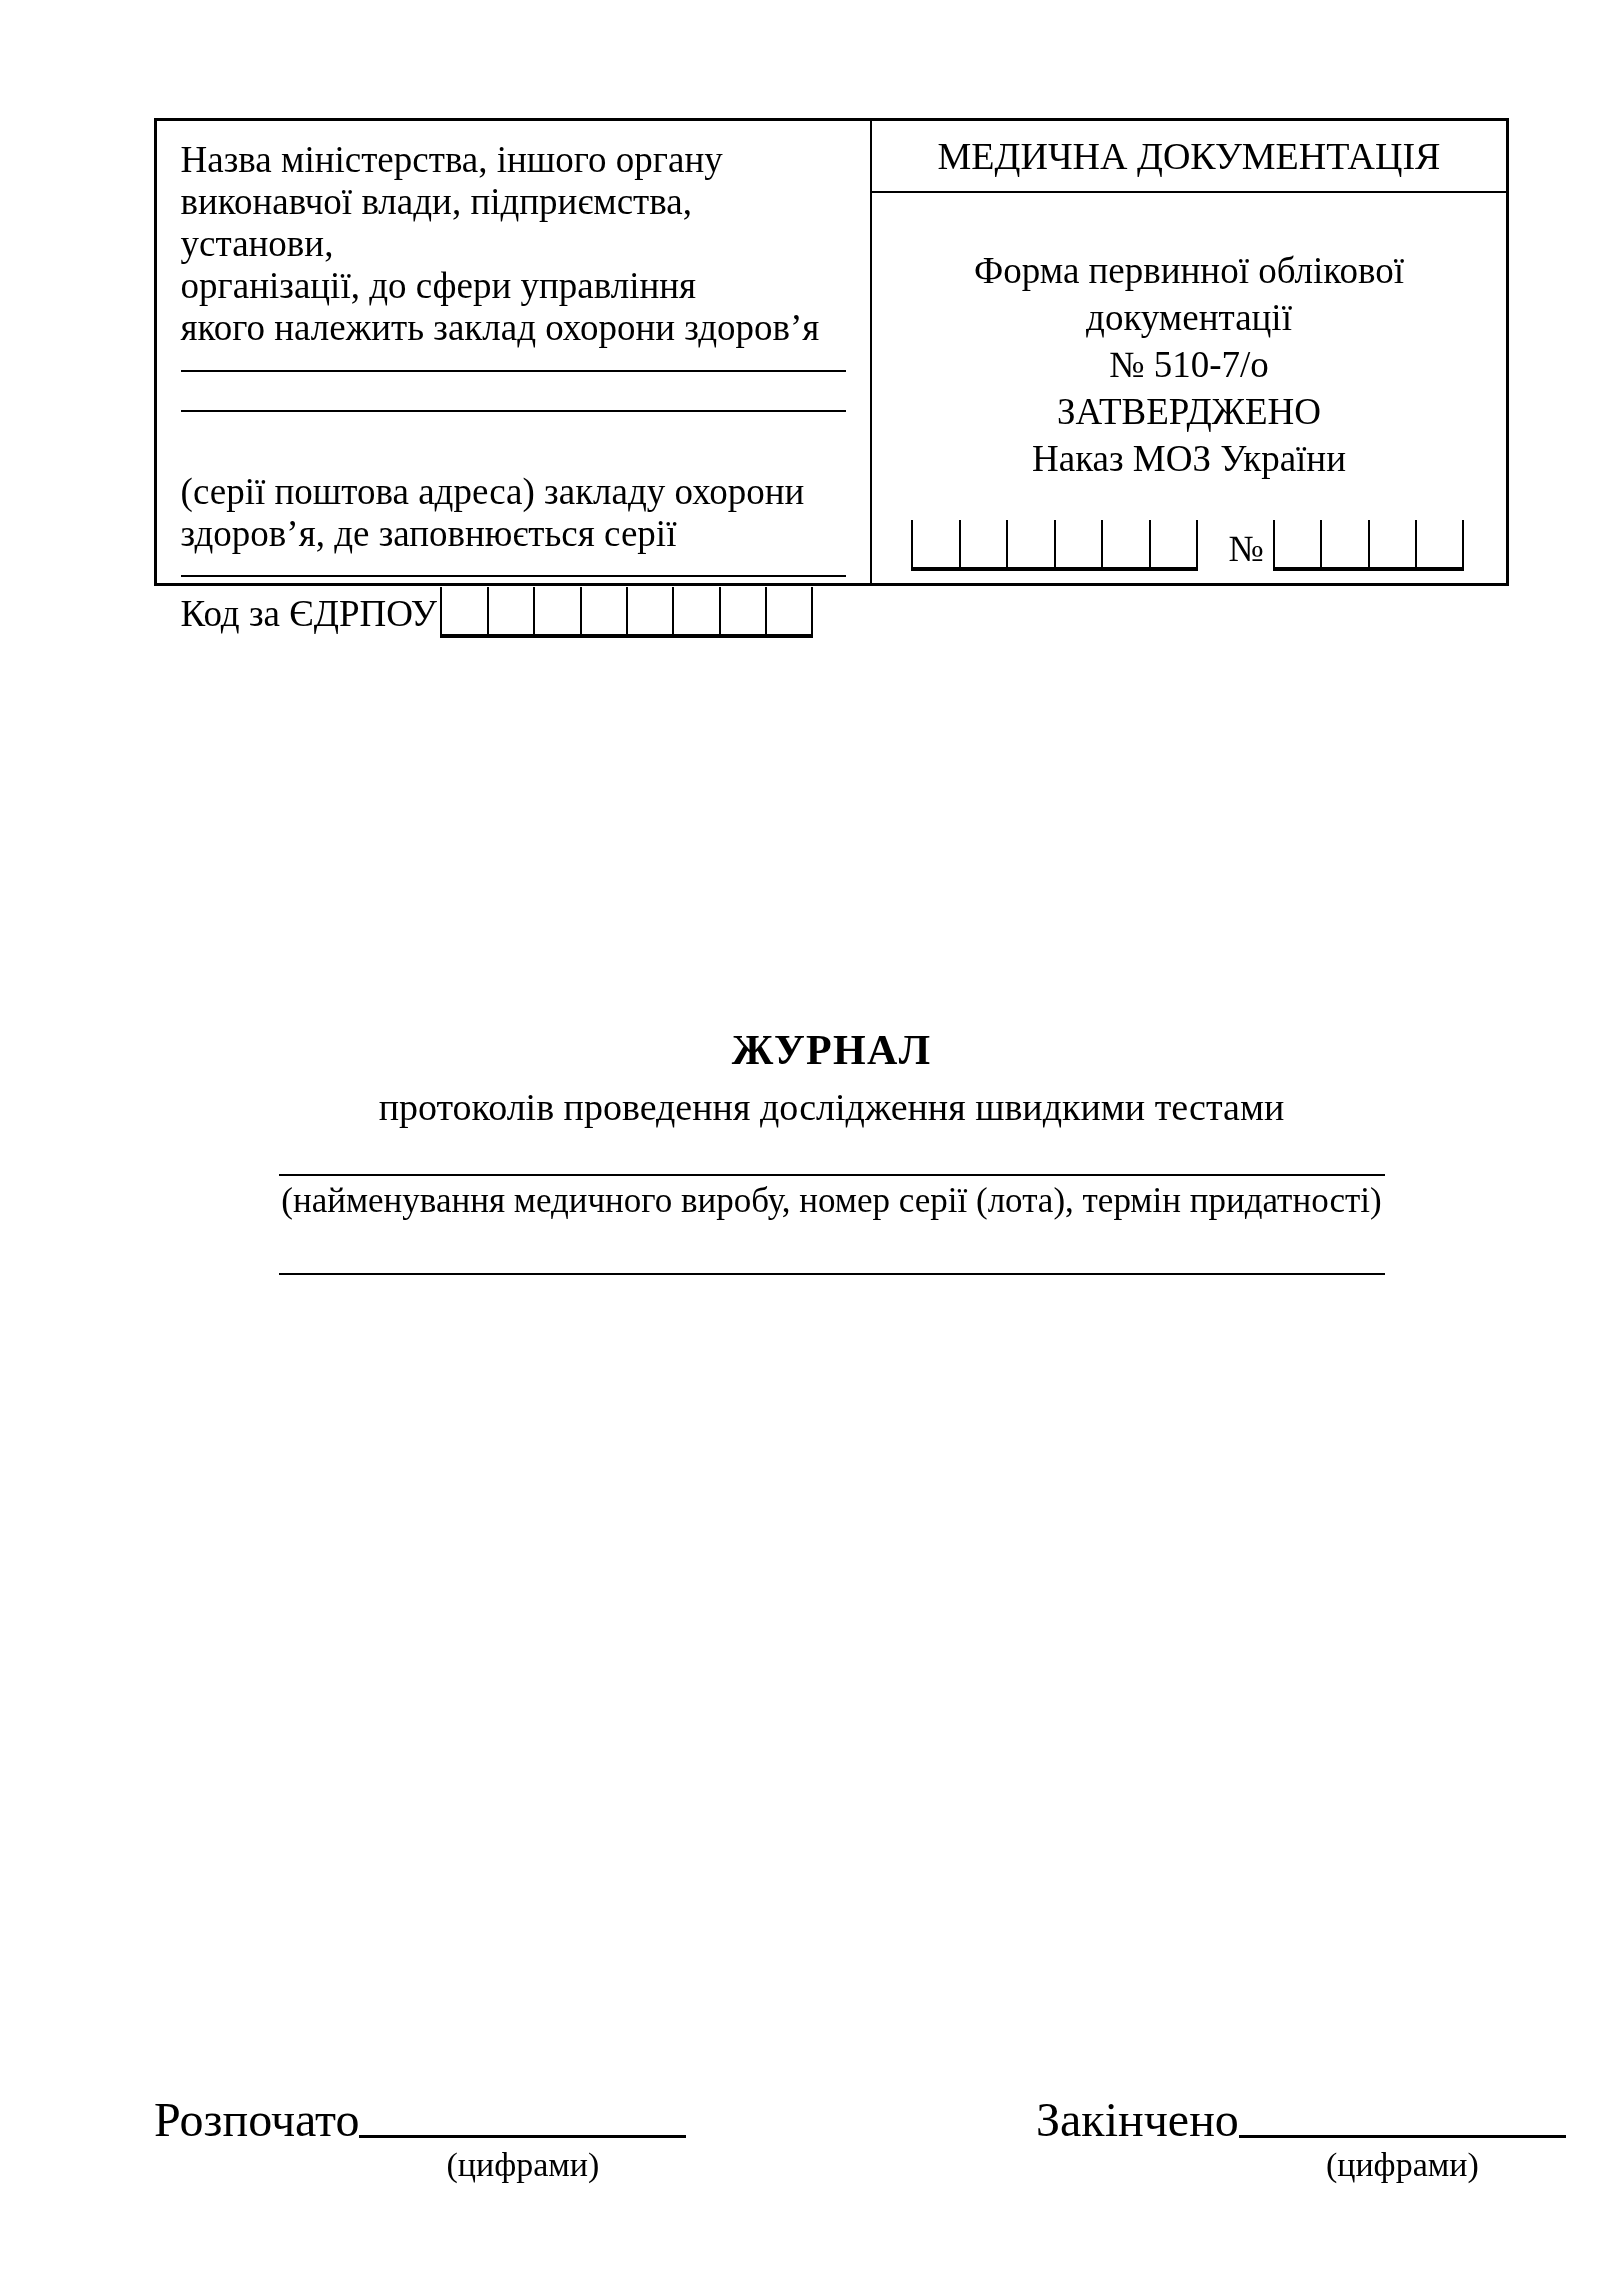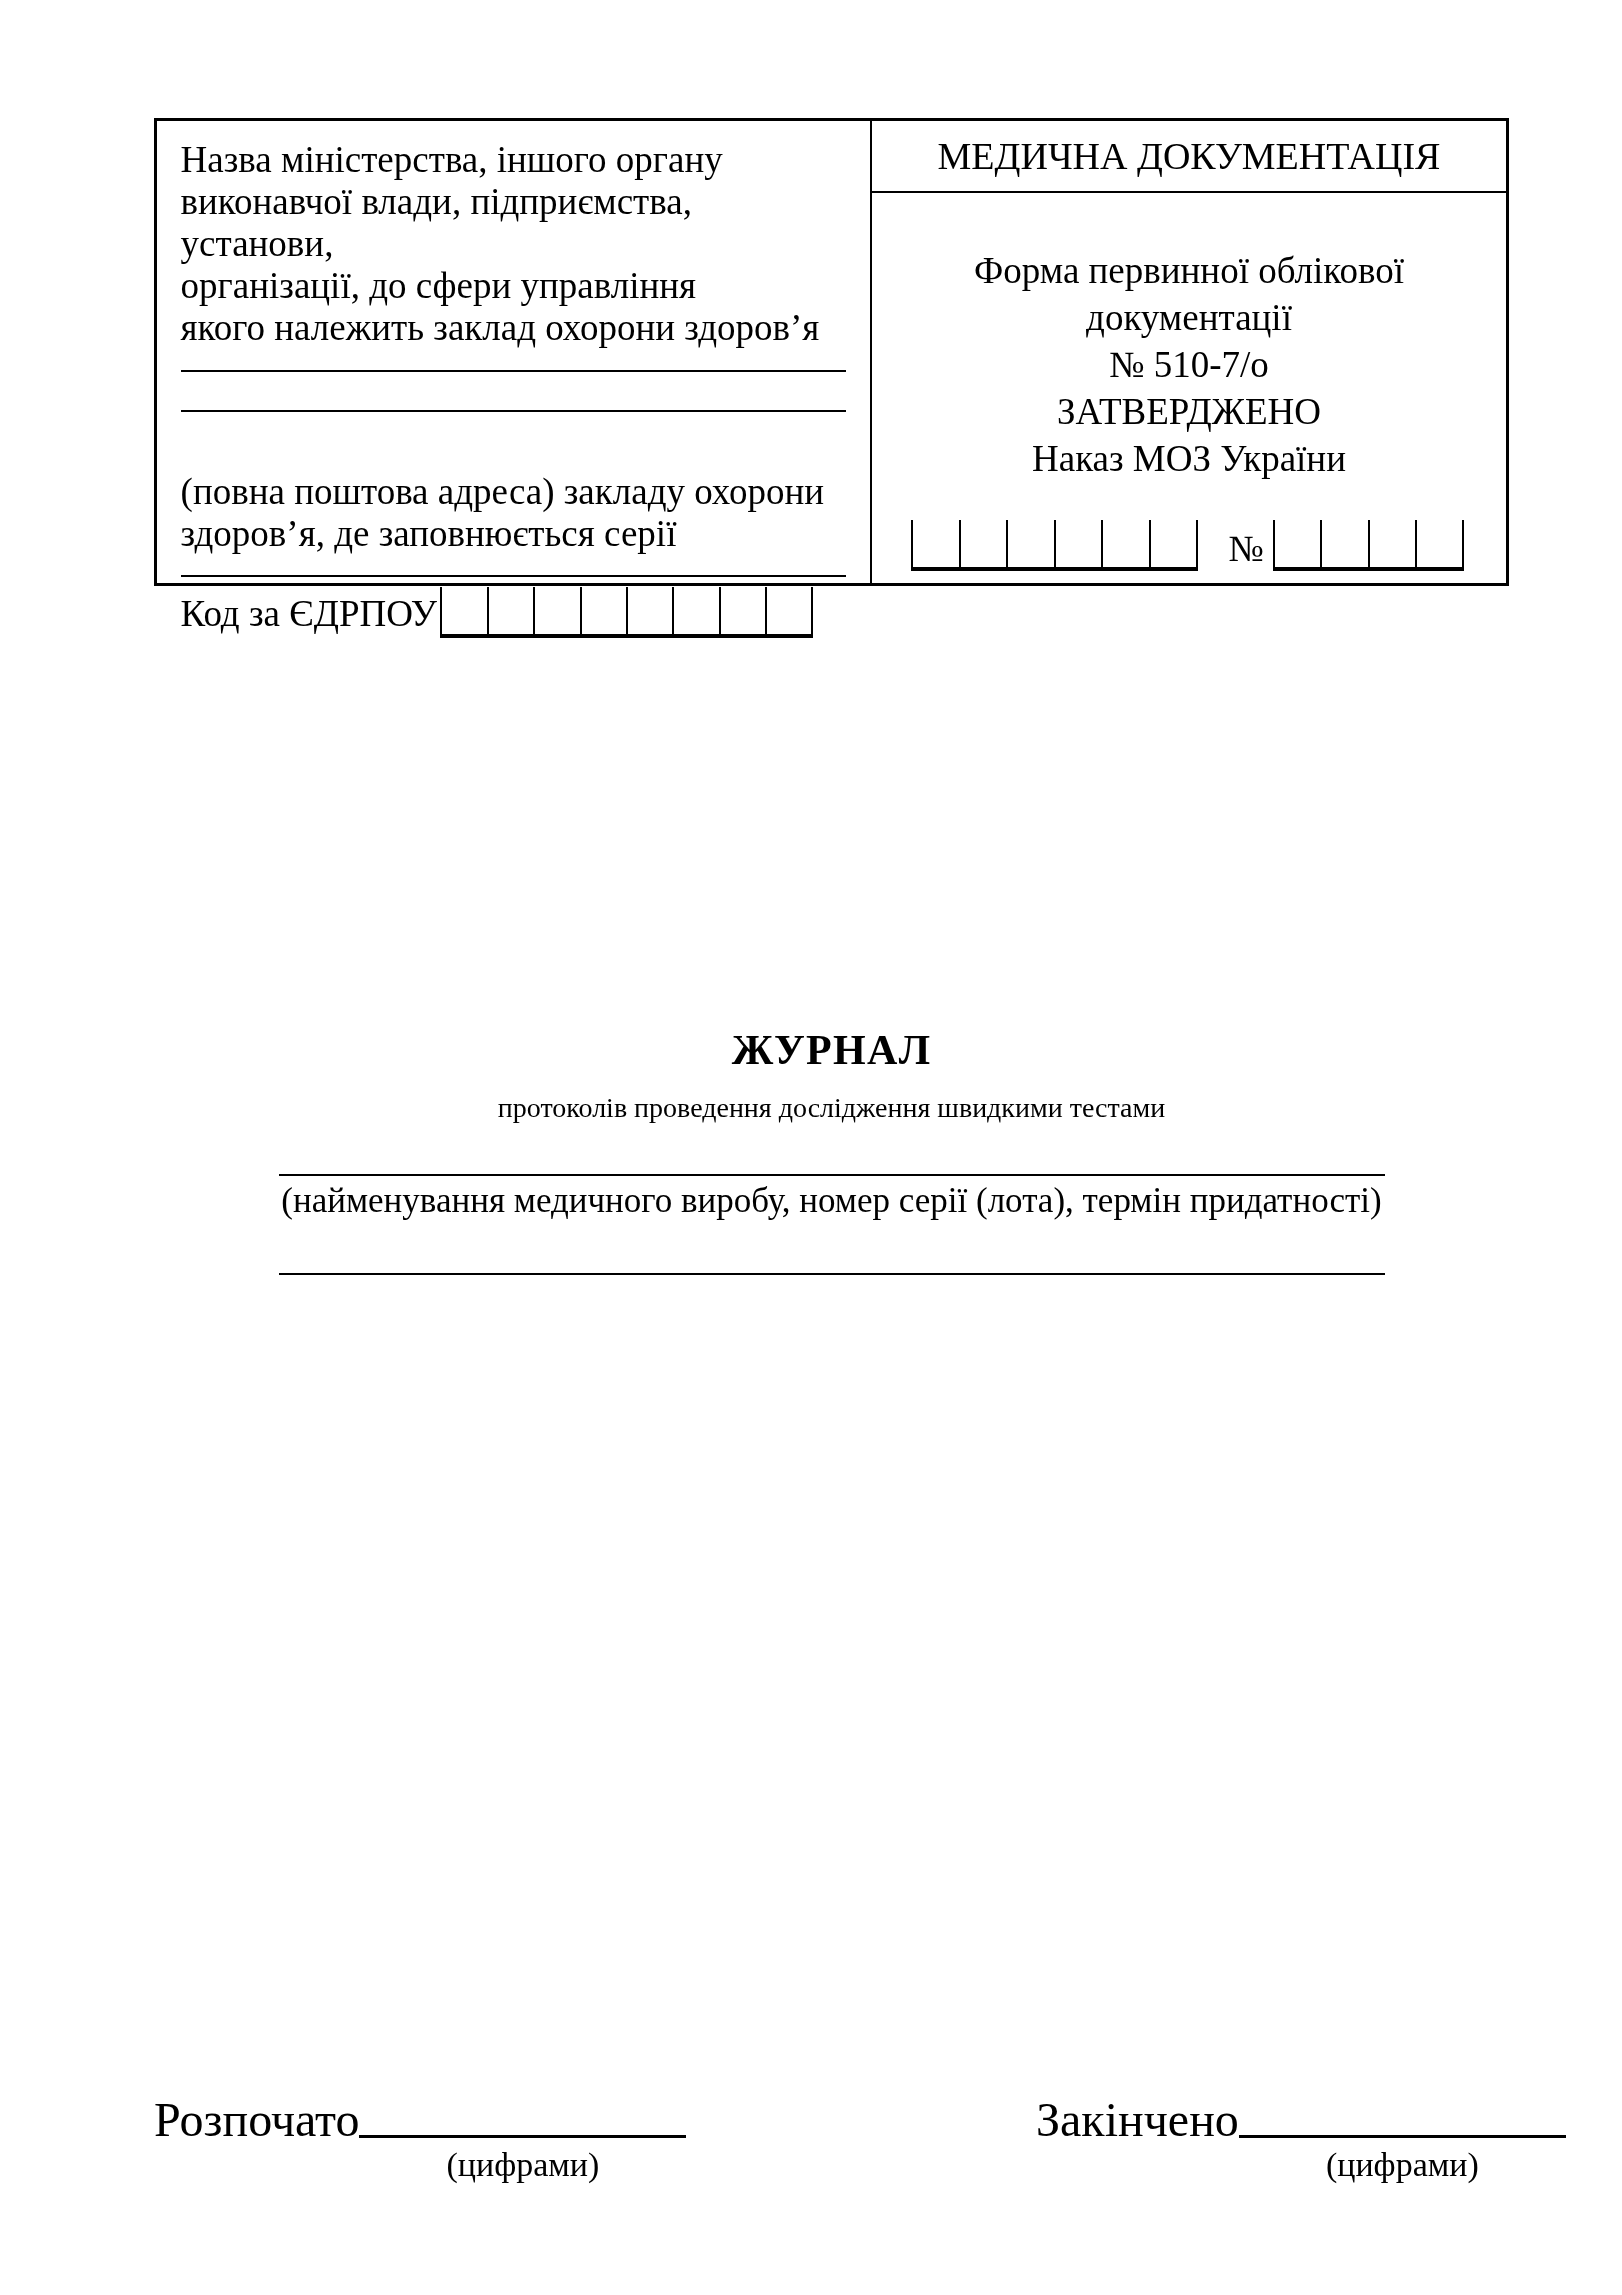--- a/index.html
+++ b/index.html
@@ -110,21 +110,21 @@
   }
   .doc-title {
     margin: 0;
     font-size: 42px;
     line-height: 52px;
     font-weight: bold;
     letter-spacing: 1.3px;
   }
   .doc-subtitle {
     margin: 7.9px 0 0 0;
-    font-size: 28px;
+    font-size: 38px;
     line-height: 47px;
   }
   .title-line {
     width: 1106px;
     margin: 43px auto 0 auto;
     border-bottom: 2.6px solid #000;
     height: 0;
   }
   .title-caption {
     margin-top: 3.9px;
@@ -181,21 +181,21 @@
       <p class="p1">
         <span>Назва міністерства, іншого органу</span><br>
         <span>виконавчої влади, підприємства, установи,</span><br>
         <span>організації, до сфери управління</span><br>
         <span>якого належить заклад охорони здоров’я</span>
       </p>
       <div class="fill-line l1"></div>
       <div class="fill-line l2"></div>
       <p class="p2">
         <br>
-        <span>(повна поштова адреса) закладу охорони</span><br>
+        <span>(серії поштова адреса) закладу охорони</span><br>
         <span>здоров’я, де заповнюється серії</span>
       </p>
       <div class="fill-line l3"></div>
       <div class="edrpou-row">
         <span class="edrpou-label">Код за ЄДРПОУ</span>
         <div class="comb edrpou">
             <div class="cell"></div>
             <div class="cell"></div>
             <div class="cell"></div>
             <div class="cell"></div>

